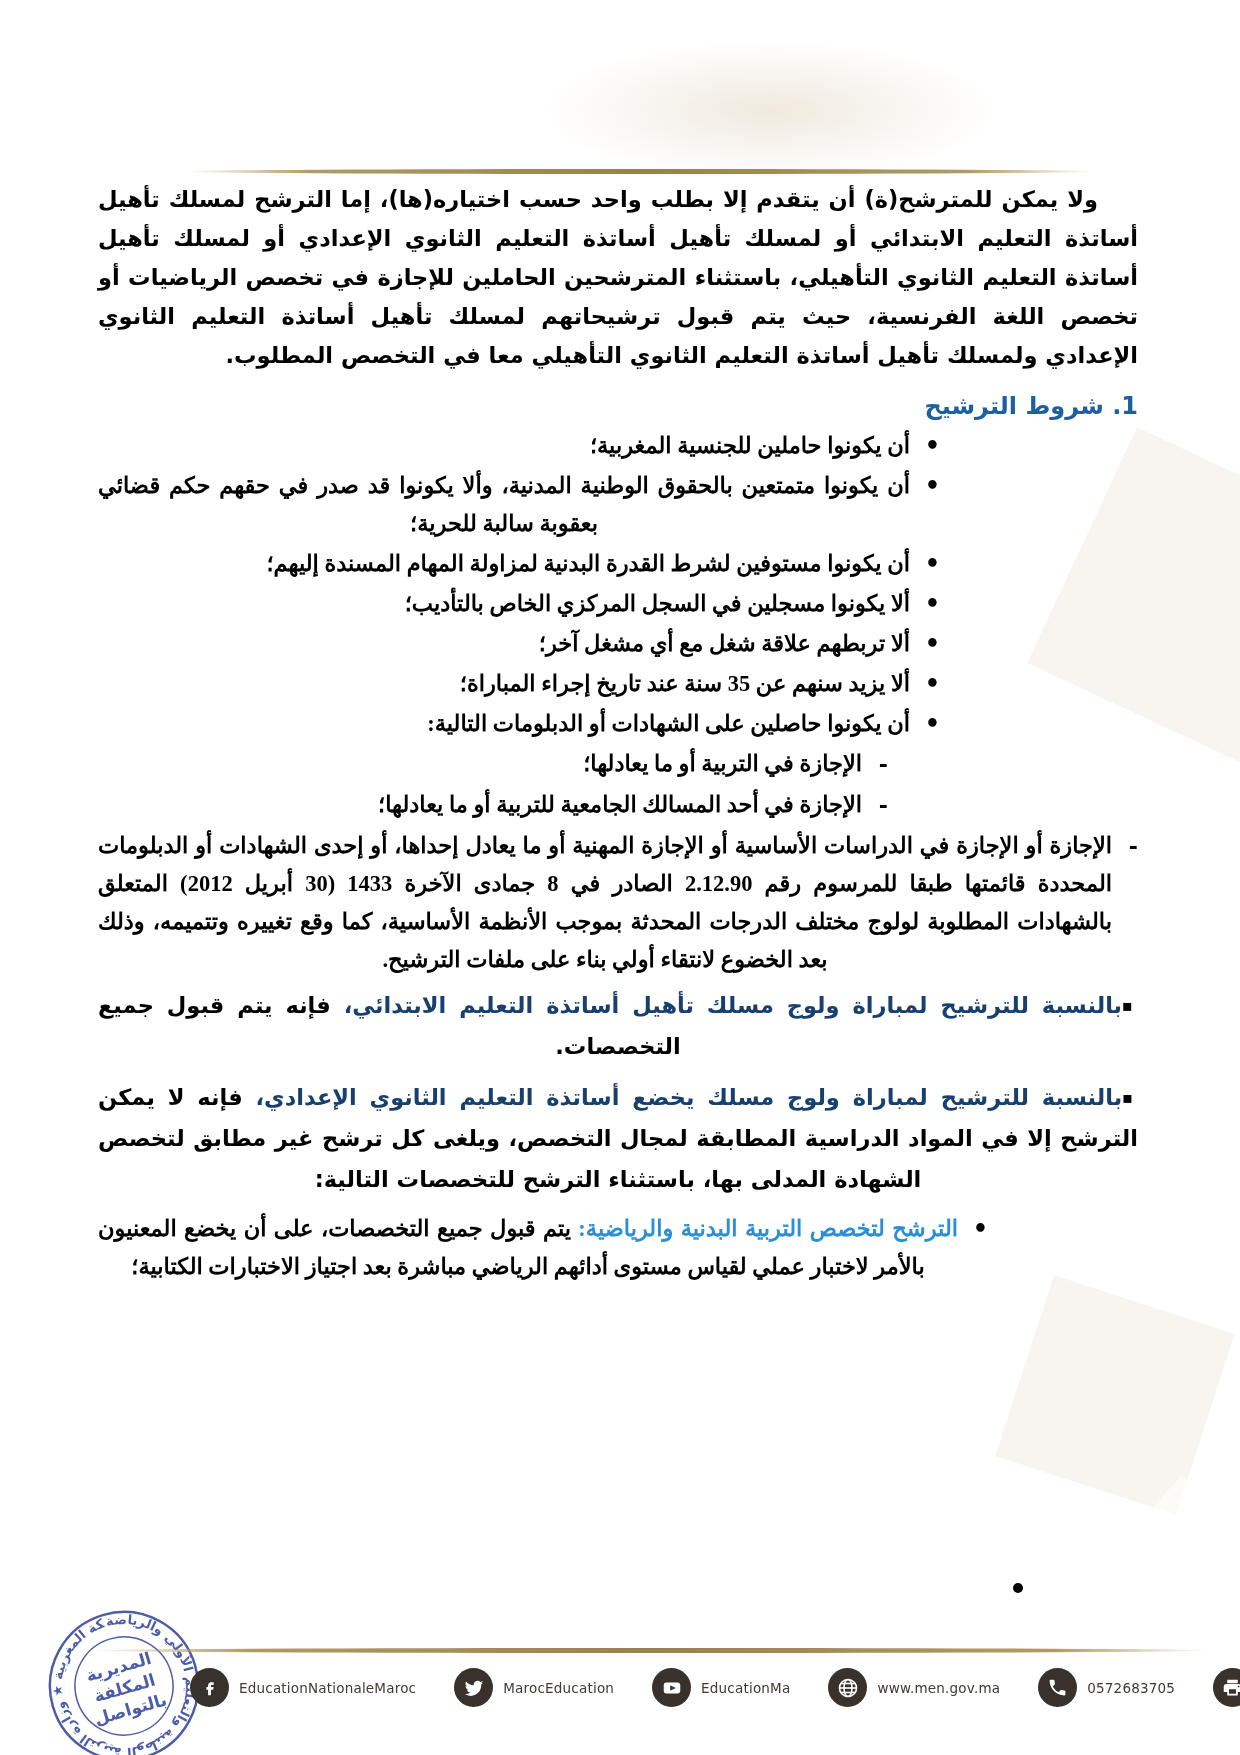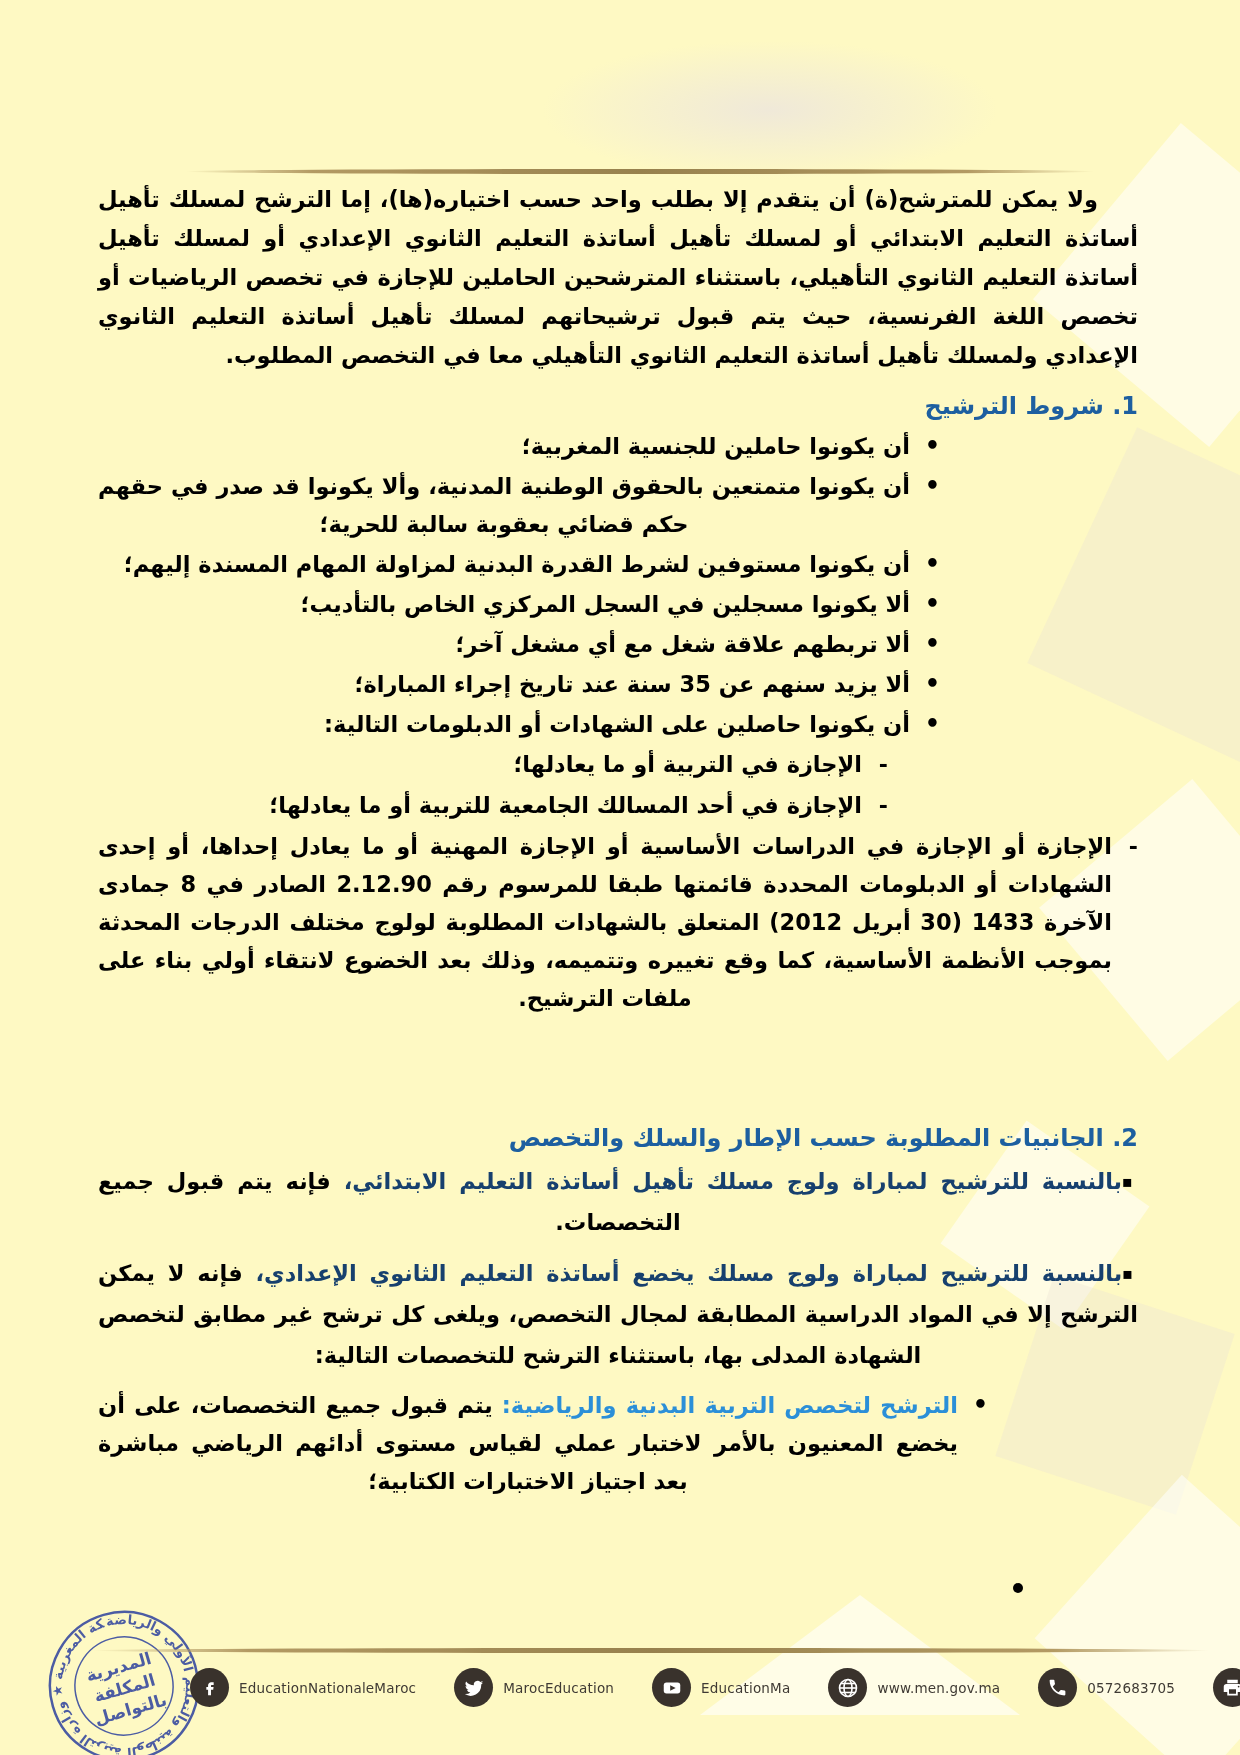--- a/index.html
+++ b/index.html
@@ -1,18 +1,18 @@
 <!DOCTYPE html>
 <html lang="ar"><head>
 <meta charset="utf-8">
 <style>
   html,body{margin:0;padding:0;background:#e9e6e0;}
   .page{
     position:relative;width:1240px;height:1755px;margin:0 auto;
-    background:#fef9c3;overflow:hidden;
+    background:#ffffff;overflow:hidden;
     font-family:"DejaVu Sans",sans-serif;
   }
   
   .shape{position:absolute;pointer-events:none;}
   .sq{background:rgba(255,255,255,.55);}
   .sqd{background:rgba(234,226,212,.35);}
   .tri{width:0;height:0;border-left:160px solid transparent;border-right:160px solid transparent;border-bottom:120px solid rgba(255,255,255,.6);}
   .glow{background:radial-gradient(ellipse at center, rgba(238,231,219,.9) 0%, rgba(238,231,219,0) 70%);}
 
   
@@ -33,21 +33,21 @@
   .intro{ text-align:justify; text-indent:40px; margin:0; }
   h2.sec{
     margin:14px 0 4px 0;font-size:24px;line-height:34px;
     color:#1d5fa0;font-weight:bold;
   }
   h2.sec2{margin-top:104px;}
   .s1intro{margin:2px 0 8px 0;text-indent:28px;text-align:right;}
 
   .b-item{display:flex;margin:0 0 2px 0;}
   .b-item .marker{flex:none;width:30px;font-size:24px;line-height:38px;}
-  .b-item .txt{flex:1;line-height:38px;}
+  .b-item .txt{flex:1;line-height:38px;font-family:Liberation Serif, serif;}
   .ind1{margin-right:198px;}
   .ind2{margin-right:250px;}
   .ind3{margin-right:150px;}
   .right{text-align:right;}
   .wrapc{text-align:justify;text-align-last:center;}
 
   .dash-marker{flex:none;width:26px;font-size:22px;line-height:39px;}
 
   .s2item{margin:6px 0 10px 0;text-align:justify;text-align-last:center;line-height:41px;}
   .s2item .sqm{font-size:16px;vertical-align:2px;}
@@ -131,21 +131,20 @@
     </div>
     <div class="b-item ind2">
       <span class="dash-marker">-</span>
       <div class="txt right">الإجازة في أحد المسالك الجامعية للتربية أو ما يعادلها؛</div>
     </div>
     <div class="b-item">
       <span class="dash-marker">-</span>
       <div class="txt wrapc">الإجازة أو الإجازة في الدراسات الأساسية أو الإجازة المهنية أو ما يعادل إحداها، أو إحدى الشهادات أو الدبلومات المحددة قائمتها طبقا للمرسوم رقم 2.12.90 الصادر في 8 جمادى الآخرة 1433 (30 أبريل 2012) المتعلق بالشهادات المطلوبة لولوج مختلف الدرجات المحدثة بموجب الأنظمة الأساسية، كما وقع تغييره وتتميمه، وذلك بعد الخضوع لانتقاء أولي بناء على ملفات الترشيح.</div>
     </div>
 
-    <h2 class="sec sec2">2. الجانبيات المطلوبة حسب الإطار والسلك والتخصص</h2>
 
     <p class="s2item"><span class="sqm">▪</span><span class="navy">بالنسبة للترشيح لمباراة ولوج مسلك تأهيل أساتذة التعليم الابتدائي،</span><span> فإنه يتم قبول جميع التخصصات.</span></p>
 
     <p class="s2item"><span class="sqm">▪</span><span class="navy">بالنسبة للترشيح لمباراة ولوج مسلك يخضع أساتذة التعليم الثانوي الإعدادي،</span><span> فإنه لا يمكن الترشح إلا في المواد الدراسية المطابقة لمجال التخصص، ويلغى كل ترشح غير مطابق لتخصص الشهادة المدلى بها، باستثناء الترشح للتخصصات التالية:</span></p>
 
     <div class="b-item ind3">
       <span class="marker">•</span>
       <div class="txt wrapc"><span class="bblue">الترشح لتخصص التربية البدنية والرياضية:</span><span> يتم قبول جميع التخصصات، على أن يخضع المعنيون بالأمر لاختبار عملي لقياس مستوى أدائهم الرياضي مباشرة بعد اجتياز الاختبارات الكتابية؛</span></div>
     </div>
 

